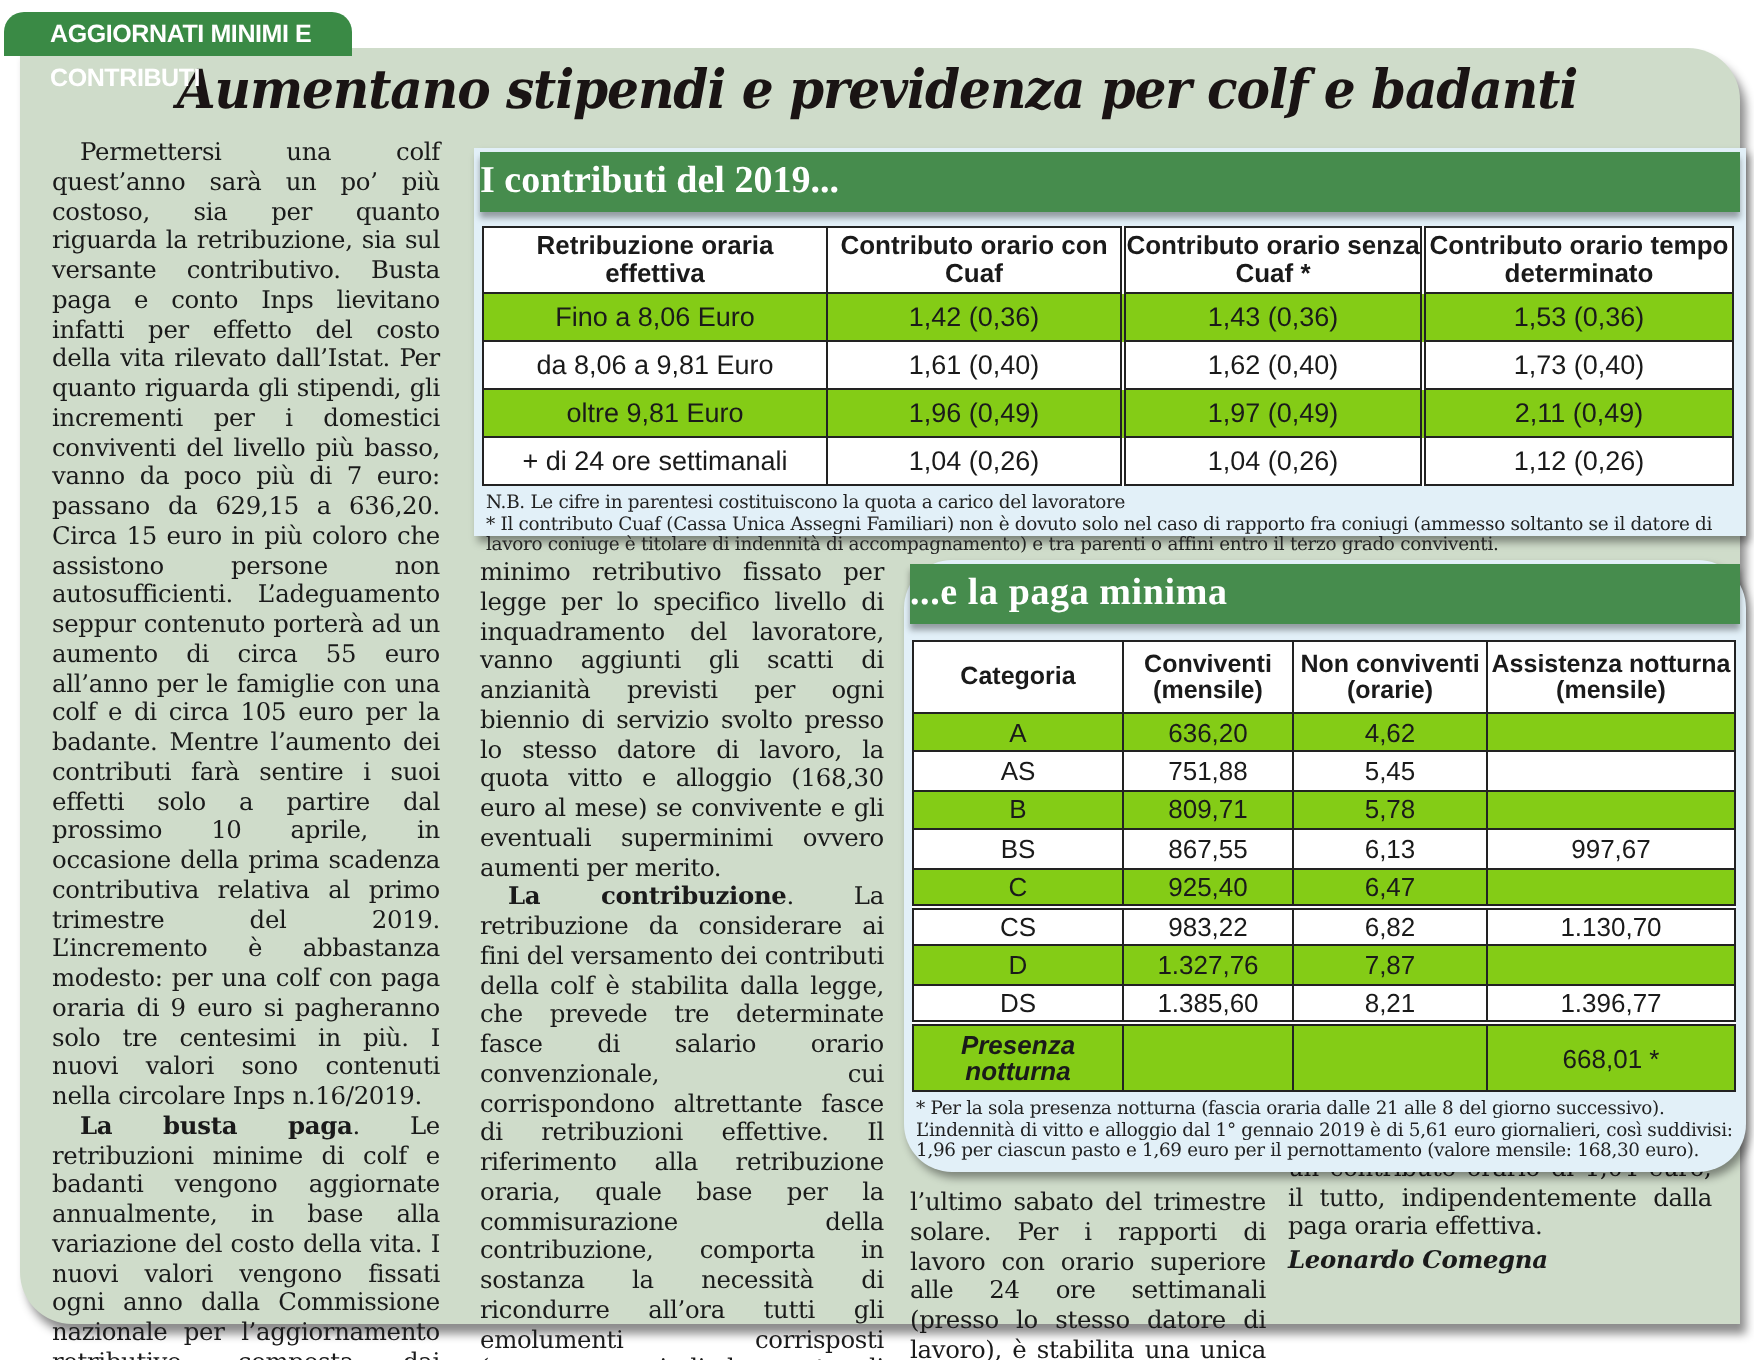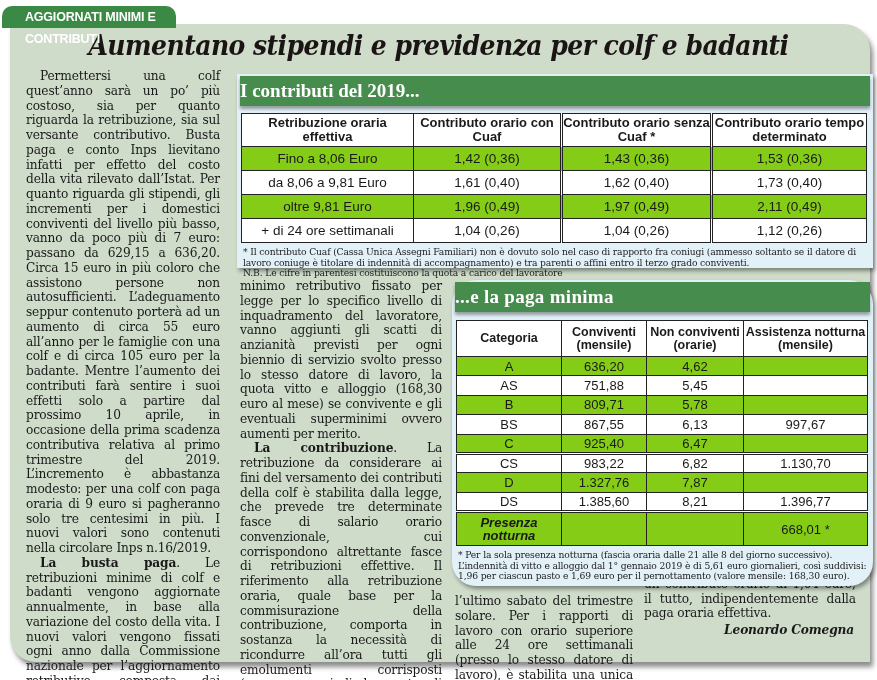--- a/index.html
+++ b/index.html
@@ -26,21 +26,21 @@
     position: absolute; font-size: 12.2px; line-height: 14.75px;
     text-align: justify; letter-spacing: -0.15px;
   }
   .col p { text-indent: 14px; }
   .col p.noindent { text-indent: 0; }
   .col b { font-weight: bold; }
   .col1 { left: 26px; top: 69px; width: 194px; }
   .col2 { left: 240px; top: 279px; width: 202px; }
   .col3 { left: 455px; top: 594px; width: 178px; }
   .col4 { left: 644px; top: 562px; width: 212px; }
-  .sign { text-align: right; font-weight: bold; font-style: italic; margin-top: 2px; padding-right: 2px; }
+  .sign { font-weight: bold; font-style: italic; margin-top: 2px; padding-right: 2px; }
 
   .box1 {
     position: absolute; left: 237px; top: 74px; width: 636px; height: 194px;
     background: #e2f0f8; box-shadow: 2px 3px 4px rgba(0,0,0,0.4);
   }
   .box2 {
     position: absolute; left: 452px; top: 280px; width: 421px; height: 306px;
     background: #e2f0f8; box-shadow: 2px 3px 4px rgba(0,0,0,0.4); border-radius: 24px;
   }
   .box-title {
@@ -131,22 +131,22 @@
         </tr>
         <tr>
           <td>+ di 24 ore settimanali</td>
           <td>1,04 (0,26)</td>
           <td class="dbl-l">1,04 (0,26)</td>
           <td class="dbl-l">1,12 (0,26)</td>
         </tr>
       </tbody>
   </table>
   <div class="note">
+    <div>N.B. Le cifre in parentesi costituiscono la quota a carico del lavoratore</div>
     <div>* Il contributo Cuaf (Cassa Unica Assegni Familiari) non è dovuto solo nel caso di rapporto fra coniugi (ammesso soltanto se il datore di lavoro coniuge è titolare di indennità di accompagnamento) e tra parenti o affini entro il terzo grado conviventi.</div>
-    <div>N.B. Le cifre in parentesi costituiscono la quota a carico del lavoratore</div>
   </div>
 </div>
 
 <div class="box2">
   <div class="box-title">...e la paga minima</div>
   <table class="t2">
     <thead>
       <tr>
         <th class="c0">Categoria</th>
         <th class="c1">Conviventi (mensile)</th>

